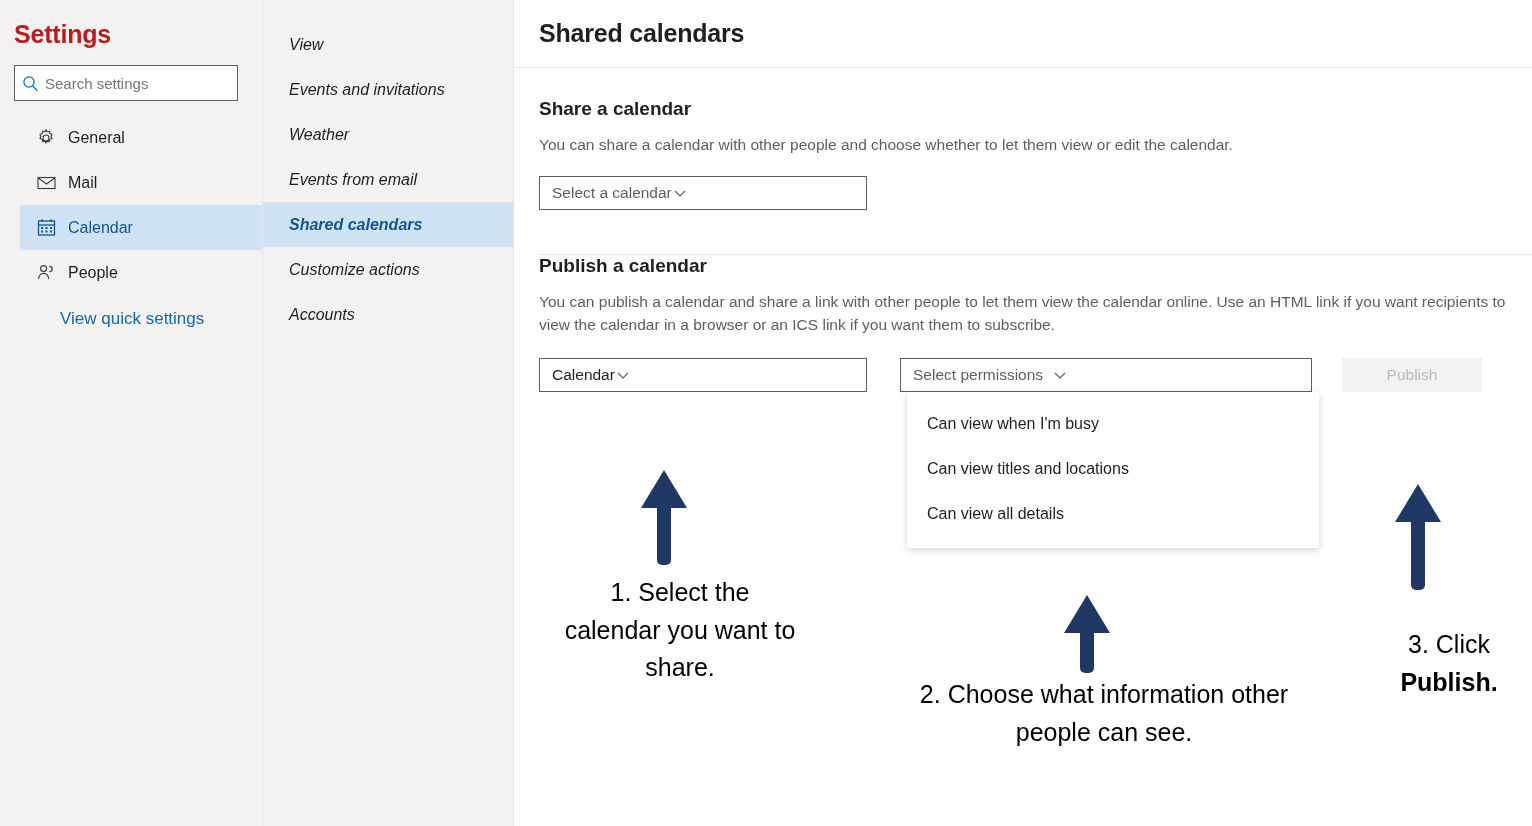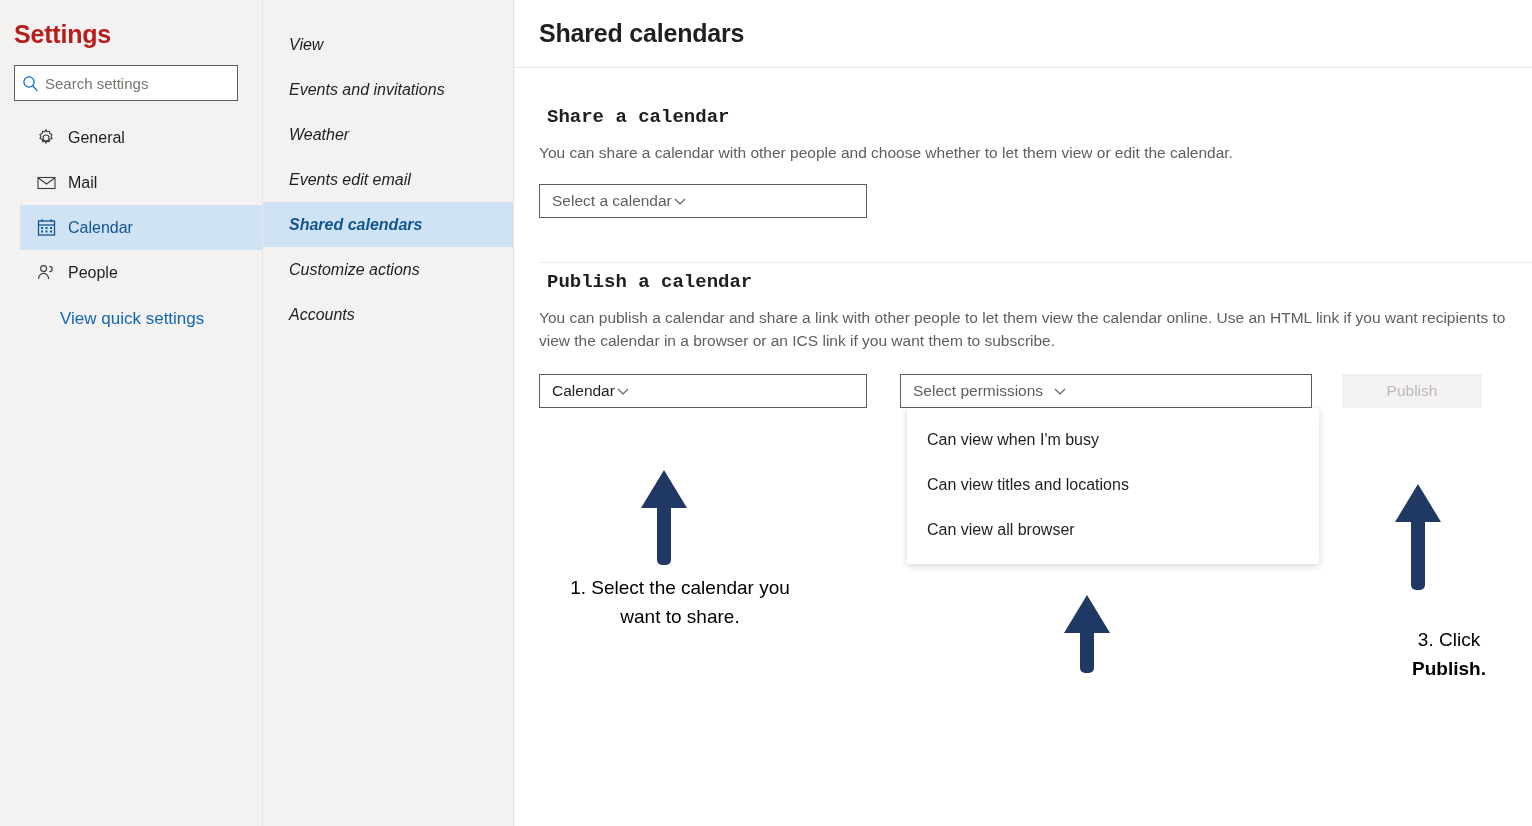--- a/index.html
+++ b/index.html
@@ -111,22 +111,22 @@
     box-sizing:border-box;
     display:flex;align-items:center;
   }
   .main-head h1{
     margin:0 0 0 25px;
     font-size:25px;font-weight:bold;color:#201f1e;
     letter-spacing:-0.2px;
   }
   .section{padding:0 0 0 25px;}
   .section h2{
-    margin:8px;
-    font-size:19px;font-weight:bold;color:#201f1e;font-family:Liberation Mono, monospace;
+    margin:0;
+    font-size:19px;font-weight:bold;color:#201f1e;
   }
   .section-desc{
     font-size:15.5px;color:#605e5c;
     margin:14px 0 0 0;
     line-height:1.45;
     max-width:995px;
   }
   .sec1{padding-top:30px;}
   .divider{
     height:1px;background:#edebe9;
@@ -193,21 +193,21 @@
 
   
   .annotations{
     position:absolute;
     left:0;top:0;width:1018px;height:826px;
     pointer-events:none;
   }
   .ann-text{
     position:absolute;
     text-align:center;
-    font-size:19px;
+    font-size:25px;
     color:#000000;
     line-height:1.5;
   }
   .ann-1{left:48px;top:574px;width:236px;}
   .ann-2{left:400px;top:676px;width:380px;}
   .ann-3{left:855px;top:626px;width:160px;}
   .ann-3 b{font-weight:bold;}
 </style>
 </head>
 <body>
@@ -281,21 +281,21 @@
       </div>
     </div>
 
     <div class="quick-link">View quick settings</div>
   </div>
 
   <div class="sub-pane">
     <div class="sub-item">View</div>
     <div class="sub-item">Events and invitations</div>
     <div class="sub-item">Weather</div>
-    <div class="sub-item">Events edit email</div>
+    <div class="sub-item">Events from email</div>
     <div class="sub-item selected">Shared calendars</div>
     <div class="sub-item">Customize actions</div>
     <div class="sub-item">Accounts</div>
   </div>
 
   <div class="main">
 
     <div class="main-head">
       <h1>Shared calendars</h1>
     </div>
@@ -341,21 +341,21 @@
             <span class="chev">
               <svg width="16" height="16" viewBox="0 0 16 16">
                 <polyline points="3,6 8,11 13,6" fill="none" stroke="#605e5c" stroke-width="1.2"></polyline>
               </svg>
             </span>
           </div>
 
           <div class="perm-menu">
             <div class="perm-item">Can view when I'm busy</div>
             <div class="perm-item">Can view titles and locations</div>
-            <div class="perm-item">Can view all browser</div>
+            <div class="perm-item">Can view all details</div>
           </div>
         </div>
 
         <div class="gap2"></div>
 
         <button class="publish-btn" disabled="">Publish</button>
       </div>
     </div>
 
     <div class="annotations">
@@ -372,20 +372,21 @@
           <polygon points="573,595 596,633 550,633" fill="#1f3864"></polygon>
         </g>
 
         <g>
           <rect x="897" y="515" width="14" height="75" rx="5" fill="#1f3864"></rect>
           <polygon points="904,484 927,522 881,522" fill="#1f3864"></polygon>
         </g>
       </svg>
 
       <div class="ann-text ann-1">1. Select the calendar you want to share.</div>
+      <div class="ann-text ann-2">2. Choose what information other people can see.</div>
       <div class="ann-text ann-3">
         <span>3. Click</span><br>
         <b>Publish.</b>
       </div>
     </div>
 
   </div>
 </div>
 
 </body></html>

